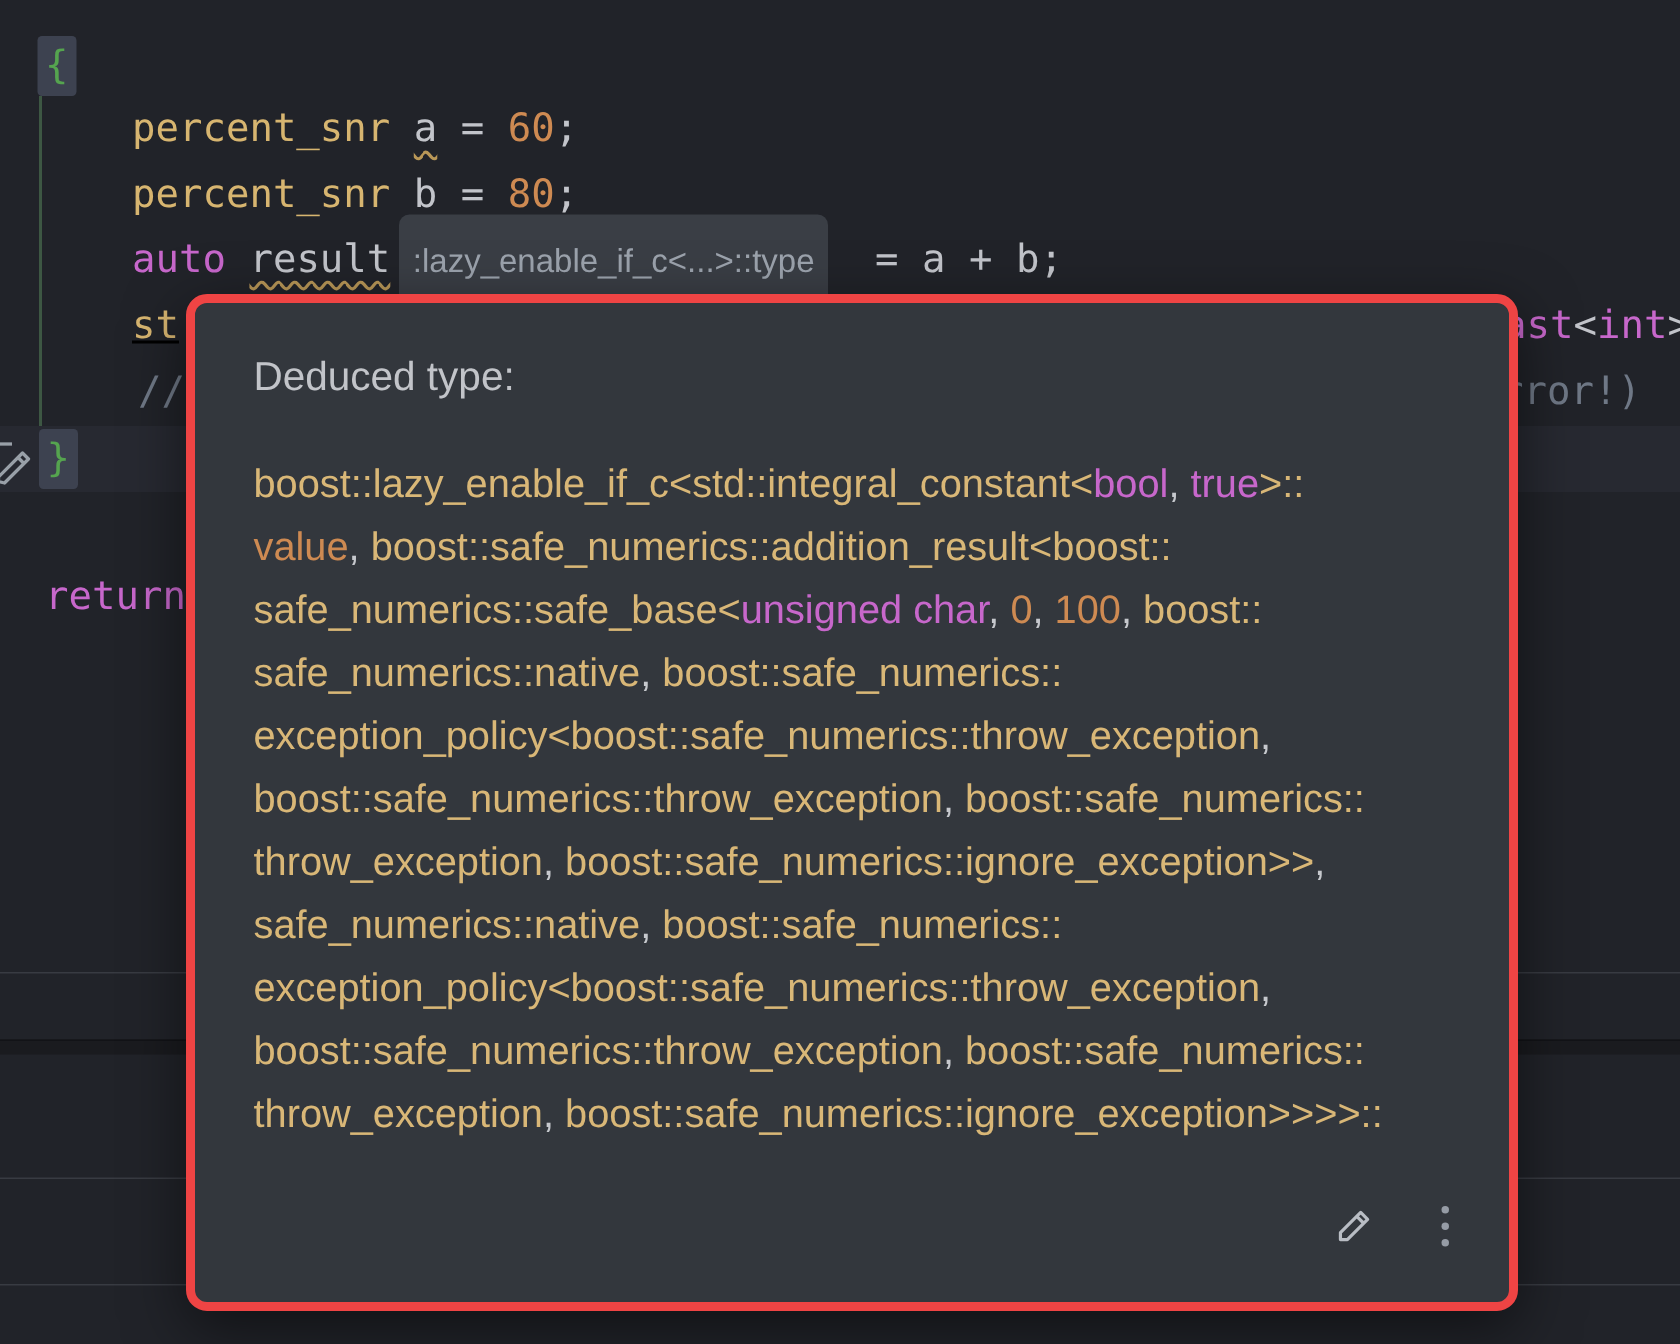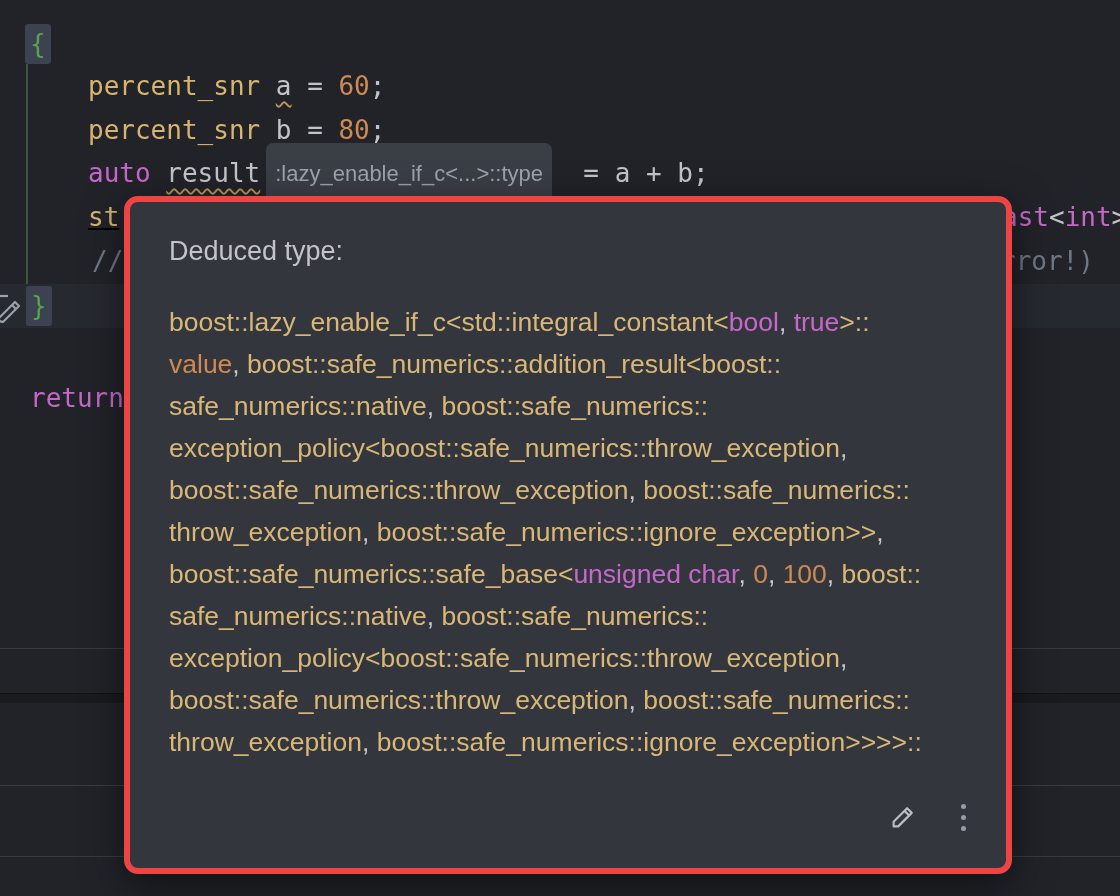--- a/index.html
+++ b/index.html
@@ -131,25 +131,25 @@
   <div class="divider-band"></div>
   <div class="divider-thin divider-3"></div>
   <div class="divider-thin divider-4"></div>
 </div>
 
 <div id="popup">
   <div class="popup-title">Deduced type:</div>
   <div class="popup-body">
       <div class="popup-line"><span class="ptok g">boost::lazy_enable_if_c&lt;std::integral_constant&lt;</span><span class="ptok k">bool</span><span class="ptok w">, </span><span class="ptok k">true</span><span class="ptok g">&gt;::</span></div>
       <div class="popup-line"><span class="ptok o">value</span><span class="ptok w">, </span><span class="ptok g">boost::safe_numerics::addition_result&lt;boost::</span></div>
+      <div class="popup-line"><span class="ptok g">safe_numerics::safe_base&lt;</span><span class="ptok k">unsigned char</span><span class="ptok w">, </span><span class="ptok o">0</span><span class="ptok w">, </span><span class="ptok o">100</span><span class="ptok w">, </span><span class="ptok g">boost::</span></div>
       <div class="popup-line"><span class="ptok g">safe_numerics::native</span><span class="ptok w">, </span><span class="ptok g">boost::safe_numerics::</span></div>
       <div class="popup-line"><span class="ptok g">exception_policy&lt;boost::safe_numerics::throw_exception</span><span class="ptok w">,</span></div>
       <div class="popup-line"><span class="ptok g">boost::safe_numerics::throw_exception</span><span class="ptok w">, </span><span class="ptok g">boost::safe_numerics::</span></div>
       <div class="popup-line"><span class="ptok g">throw_exception</span><span class="ptok w">, </span><span class="ptok g">boost::safe_numerics::ignore_exception&gt;&gt;</span><span class="ptok w">,</span></div>
-      <div class="popup-line"><span class="ptok g">boost::safe_numerics::safe_base&lt;</span><span class="ptok k">unsigned char</span><span class="ptok w">, </span><span class="ptok o">0</span><span class="ptok w">, </span><span class="ptok o">100</span><span class="ptok w">, </span><span class="ptok g">boost::</span></div>
       <div class="popup-line"><span class="ptok g">safe_numerics::native</span><span class="ptok w">, </span><span class="ptok g">boost::safe_numerics::</span></div>
       <div class="popup-line"><span class="ptok g">exception_policy&lt;boost::safe_numerics::throw_exception</span><span class="ptok w">,</span></div>
       <div class="popup-line"><span class="ptok g">boost::safe_numerics::throw_exception</span><span class="ptok w">, </span><span class="ptok g">boost::safe_numerics::</span></div>
       <div class="popup-line"><span class="ptok g">throw_exception</span><span class="ptok w">, </span><span class="ptok g">boost::safe_numerics::ignore_exception&gt;&gt;&gt;&gt;::</span></div>
     </div>
   <div class="popup-footer">
     <div class="icon-btn">
       <svg width="30" height="30" viewBox="0 0 24 24">
         <path d="M5 19.5 H8.2 L19 8.7 L15.3 5 L4.5 15.8 V19.5 Z" fill="none" stroke="#b9bdc4" stroke-width="1.7" stroke-linejoin="round"></path>
         <line x1="13.2" y1="7.1" x2="16.9" y2="10.8" stroke="#b9bdc4" stroke-width="1.7"></line>

